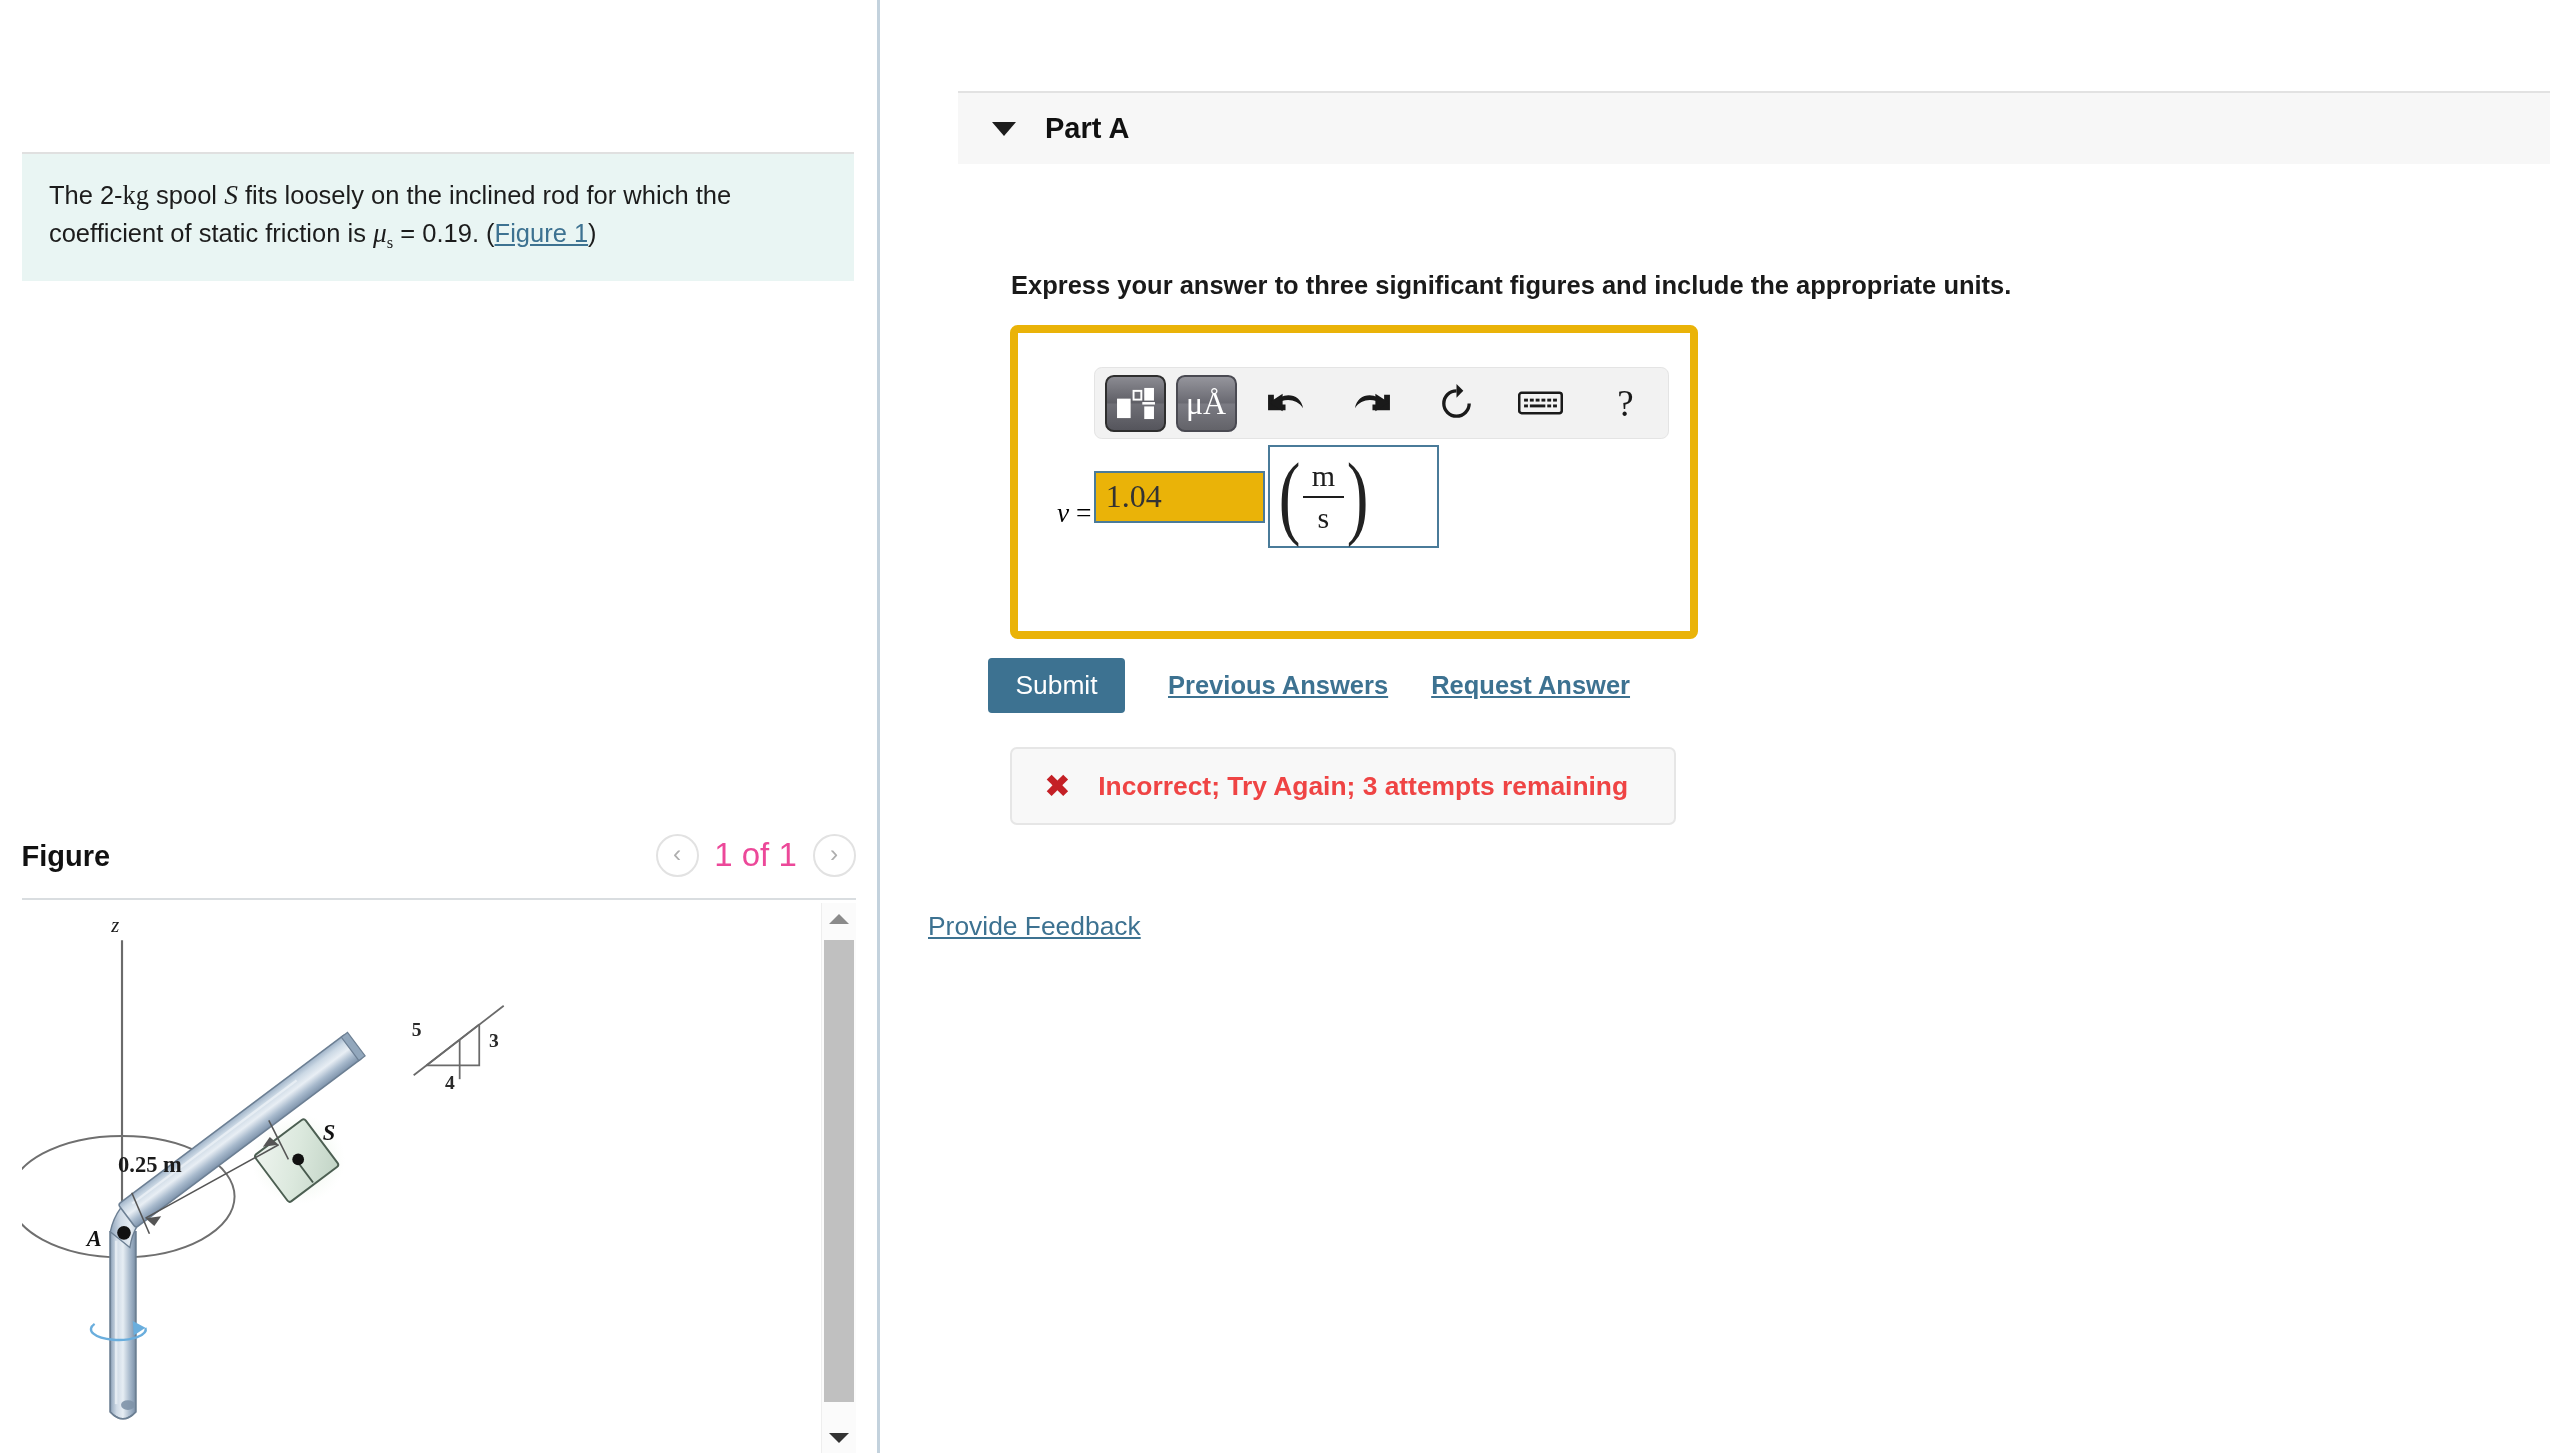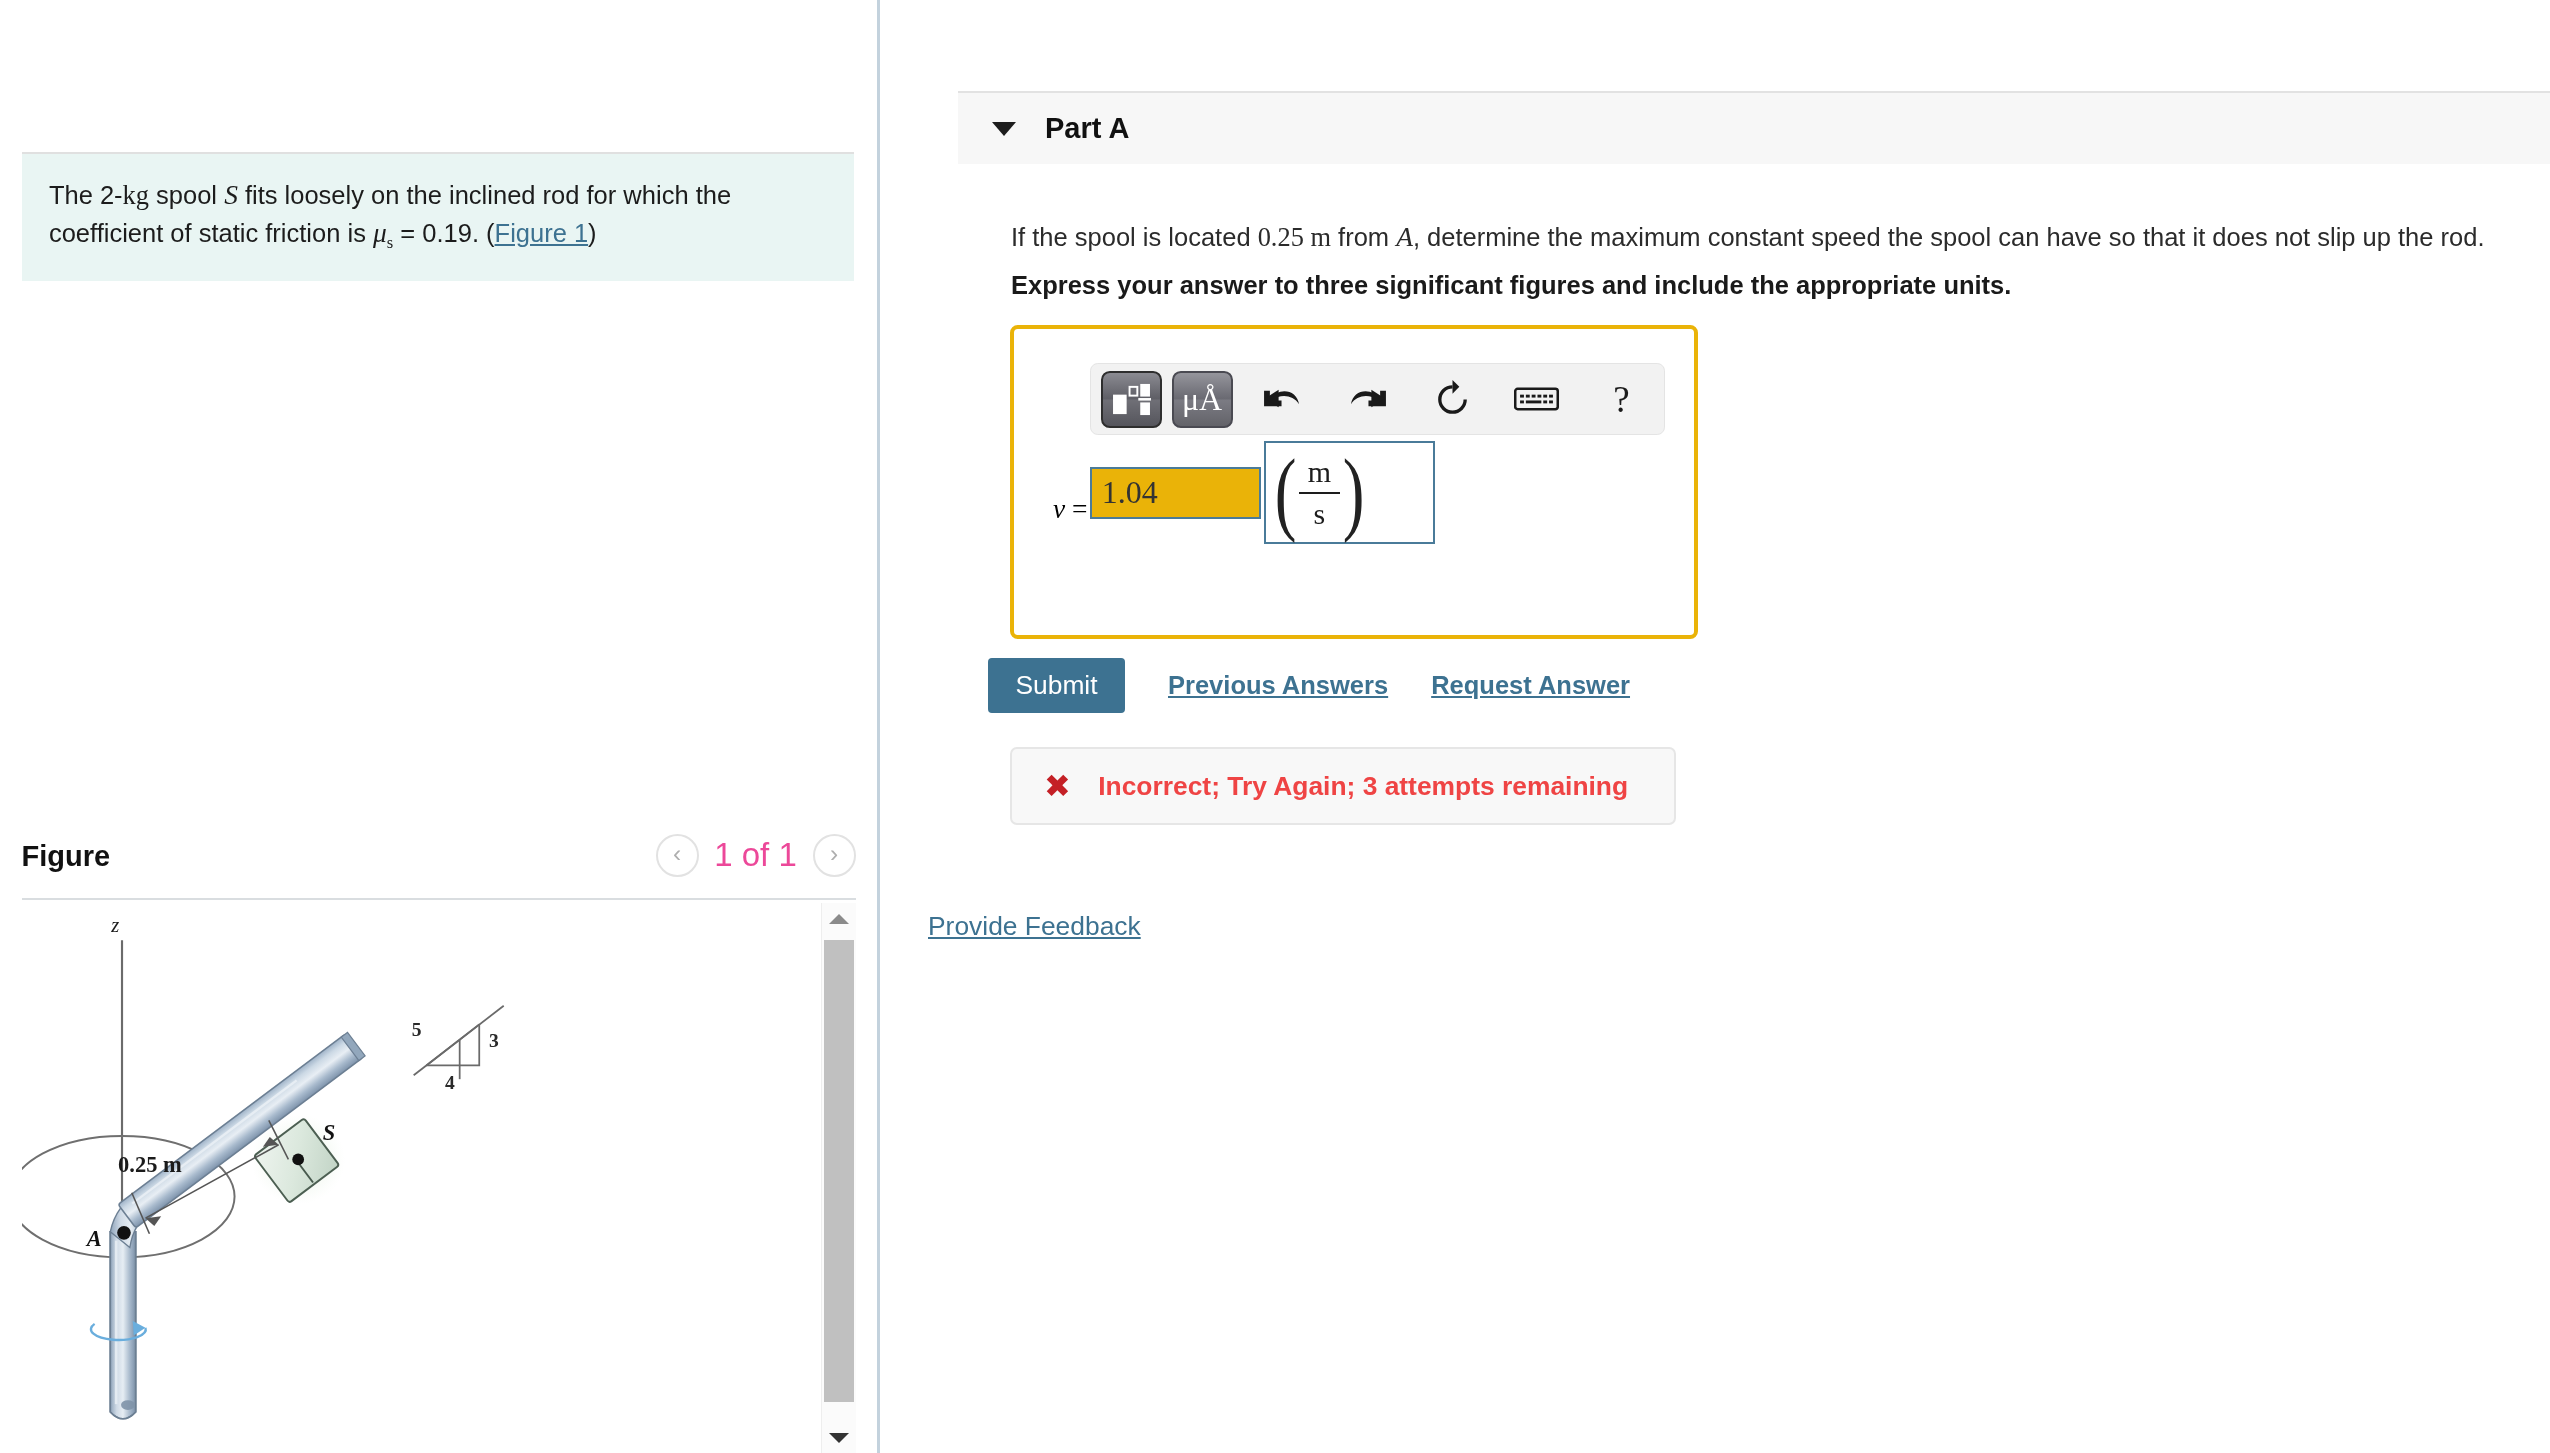--- a/index.html
+++ b/index.html
@@ -176,21 +176,21 @@
     width: 1508px;
     font-size: 25.5px; font-weight: bold;
     color: #1a1a1a;
   }
 
   
   .answer-box {
     position: absolute;
     left: 1010px; top: 325px;
     width: 688px; height: 314px;
-    border: 4px solid #eab308;
+    border: 8px solid #eab308;
     border-radius: 7.8px;
     background: #fff;
   }
   .math-toolbar {
     position: absolute;
     left: 76px; top: 34px;
     width: 575px; height: 72px;
     background: #f2f2f2;
     border: 1px solid #e4e4e4;
     border-radius: 7.8px;
@@ -452,21 +452,20 @@
 
   <div class="divider"></div>
 
   <div class="right-panel">
     <div class="part-header">
       <div class="part-caret"></div>
       <div class="part-title">Part A</div>
     </div>
   </div>
 
-  <div class="q-text"><span>If the spool is located </span><span class="mathrm">0.25</span><span class="mathrm">&nbsp;</span><span class="mathrm">m</span><span> from </span><span class="mathvar">A</span><span>, determine the maximum constant speed the spool can have so that it does not slip up the rod.</span></div>
 
   <div class="q-bold">Express your answer to three significant figures and include the appropriate units.</div>
 
   <div class="answer-box">
 
     <div class="math-toolbar">
       <div class="tb-btn">
         <svg width="39" height="35" viewBox="0 0 40 36">
           <rect x="1" y="13" width="14" height="20" fill="#fff"></rect>
           <rect x="18" y="5" width="8" height="9" fill="none" stroke="#fff" stroke-width="2"></rect>

